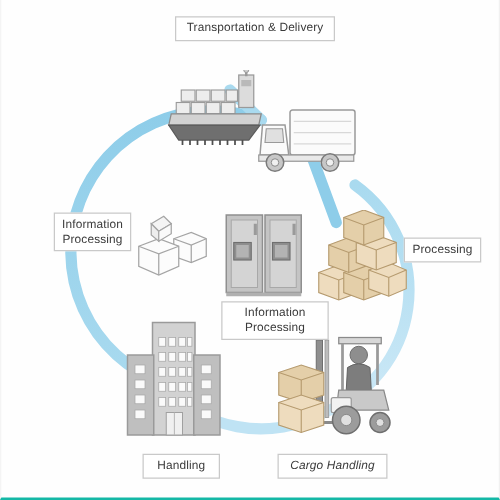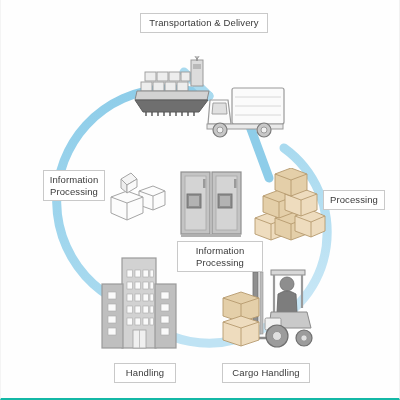--- a/index.html
+++ b/index.html
@@ -41,21 +41,21 @@
     text-align: center;
     padding: 3px 5px;
     box-sizing: border-box;
     white-space: pre-line;
     letter-spacing: 0.1px;
   }
   .lbl-transport { left: 139px; top: 13px; width: 128px; }
   .lbl-distribution { left: 42px; top: 170px; width: 62px; }
   .lbl-packaging { left: 322px; top: 190px; width: 62px; }
   .lbl-storage { left: 113px; top: 363px; width: 62px; }
-  .lbl-cargo { left: 221px; top: 363px; width: 88px; }
+  .lbl-cargo { left: 221px; top: 363px; width: 88px; font-style: italic; }
   .lbl-info { left: 176px; top: 241px; width: 86px; }
 </style>
 </head>
 <body>
 
 <div id="canvas">
 
   <svg class="layer" viewBox="0 0 400 400" xmlns="http://www.w3.org/2000/svg">
     <defs>
       <linearGradient id="ringGradTop" x1="0" y1="0" x2="0" y2="1">

